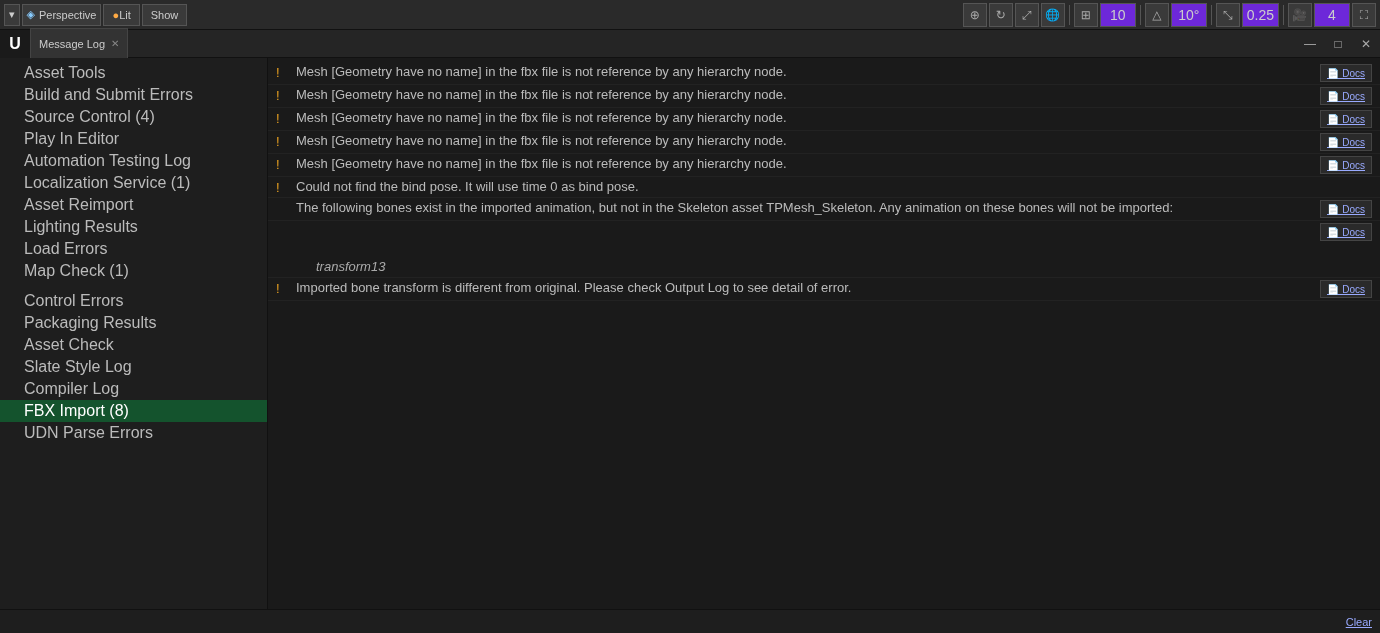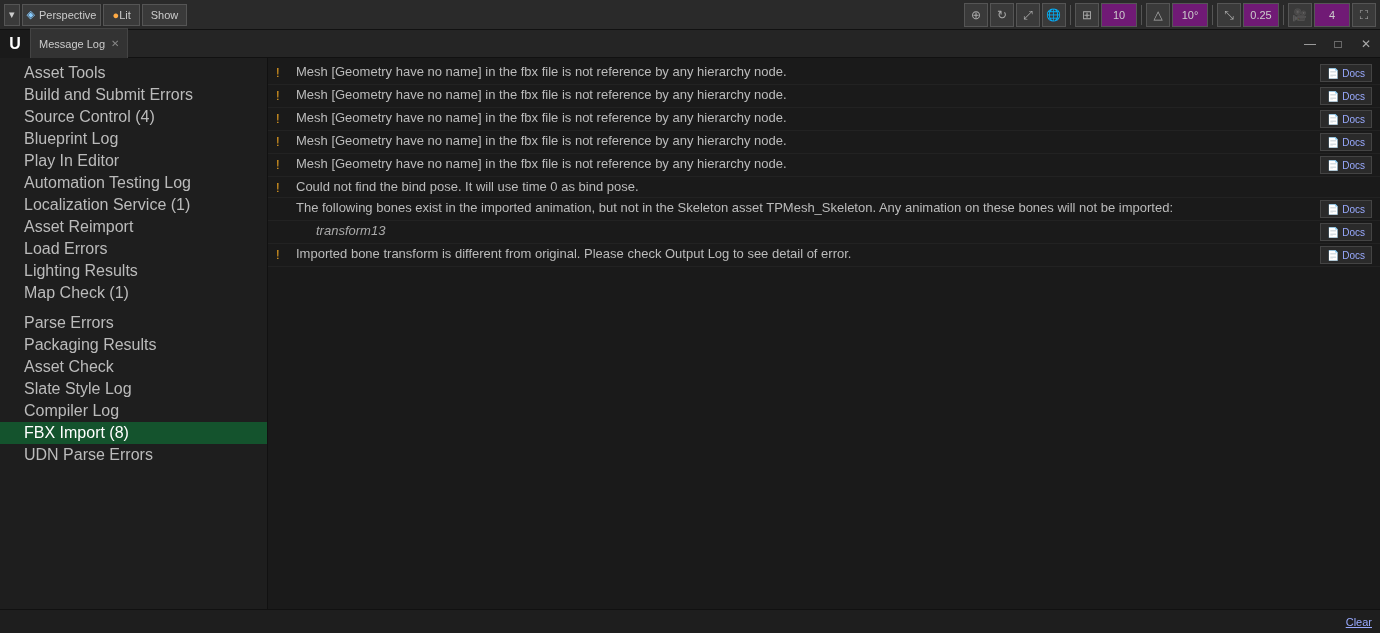--- a/index.html
+++ b/index.html
@@ -68,27 +68,27 @@
       display: flex;
       align-items: center;
       justify-content: center;
       cursor: pointer;
       font-size: 12px;
       color: #aaa;
     }
     .icon-btn-wide {
       min-width: 36px;
       height: 24px;
-      background: #701a75;
+      background: #6d28d9;
       border: 1px solid #555;
       display: flex;
       align-items: center;
       justify-content: center;
       cursor: pointer;
-      font-size: 11px;
+      font-size: 14px;
       color: #ccc;
       padding: 0 4px;
       gap: 2px;
     }
 
     
     .window-controls-bar {
       height: 28px;
       background: #252525;
       border-bottom: 1px solid #111;
@@ -206,34 +206,36 @@
     .log-text {
       flex: 1;
       color: #bbb;
       font-size: 13px;
       line-height: 16px;
     }
     .log-text.indent {
       margin-left: 20px;
       color: #aaa;
       font-style: italic;
+      margin-top: 36px;
     }
     .log-docs-btn {
       background: #2a2a2a;
       border: 1px solid #444;
       color: #9af;
       font-size: 10px;
       padding: 1px 6px;
       cursor: pointer;
       white-space: nowrap;
       display: flex;
       align-items: center;
       gap: 3px;
       height: 18px;
       flex-shrink: 0;
+      text-decoration: underline;
     }
 
     
     .bottom-bar {
       height: 24px;
       background: #1e1e1e;
       border-top: 1px solid #111;
       display: flex;
       align-items: center;
       justify-content: flex-end;
@@ -339,30 +341,29 @@
     <div class="win-ctrl-btn close">✕</div>
   </div>
 </div>
 
 <div class="main-content">
 
   <div class="sidebar" id="sidebar-container">
   <div class="sidebar-item">Asset Tools</div>
       <div class="sidebar-item">Build and Submit Errors</div>
       <div class="sidebar-item">Source Control (4)</div>
-      <div class="sidebar-item">Blueprint Log</div>
       <div class="sidebar-item">Play In Editor</div>
       <div class="sidebar-item">Automation Testing Log</div>
       <div class="sidebar-item">Localization Service (1)</div>
       <div class="sidebar-item">Asset Reimport</div>
+      <div class="sidebar-item">Lighting Results</div>
       <div class="sidebar-item">Load Errors</div>
-      <div class="sidebar-item">Lighting Results</div>
       <div class="sidebar-item">Map Check (1)</div>
       <div class="sidebar-spacer"></div>
-      <div class="sidebar-item">Parse Errors</div>
+      <div class="sidebar-item">Control Errors</div>
       <div class="sidebar-item">Packaging Results</div>
       <div class="sidebar-item">Asset Check</div>
       <div class="sidebar-item">Slate Style Log</div>
       <div class="sidebar-item">Compiler Log</div>
       <div class="sidebar-item active">FBX Import (8)</div>
       <div class="sidebar-item">UDN Parse Errors</div>
     </div>
 
   <div class="log-area" id="log-container">
   <div class="log-entry">

